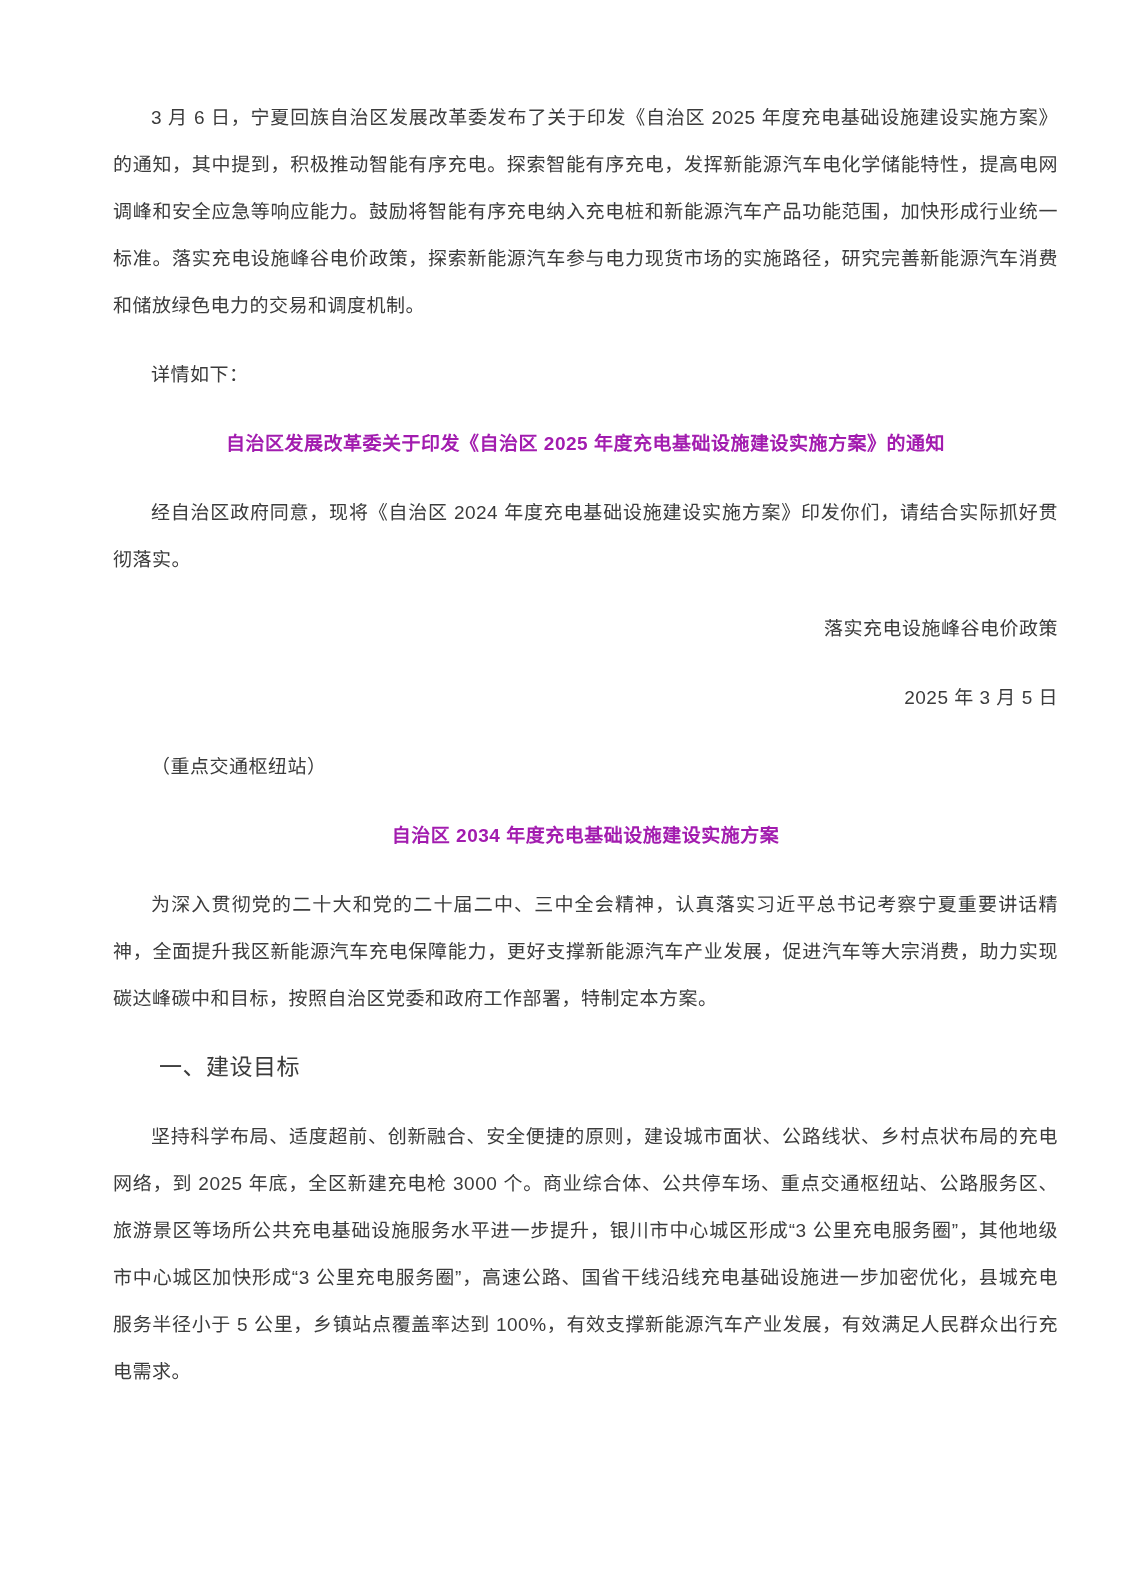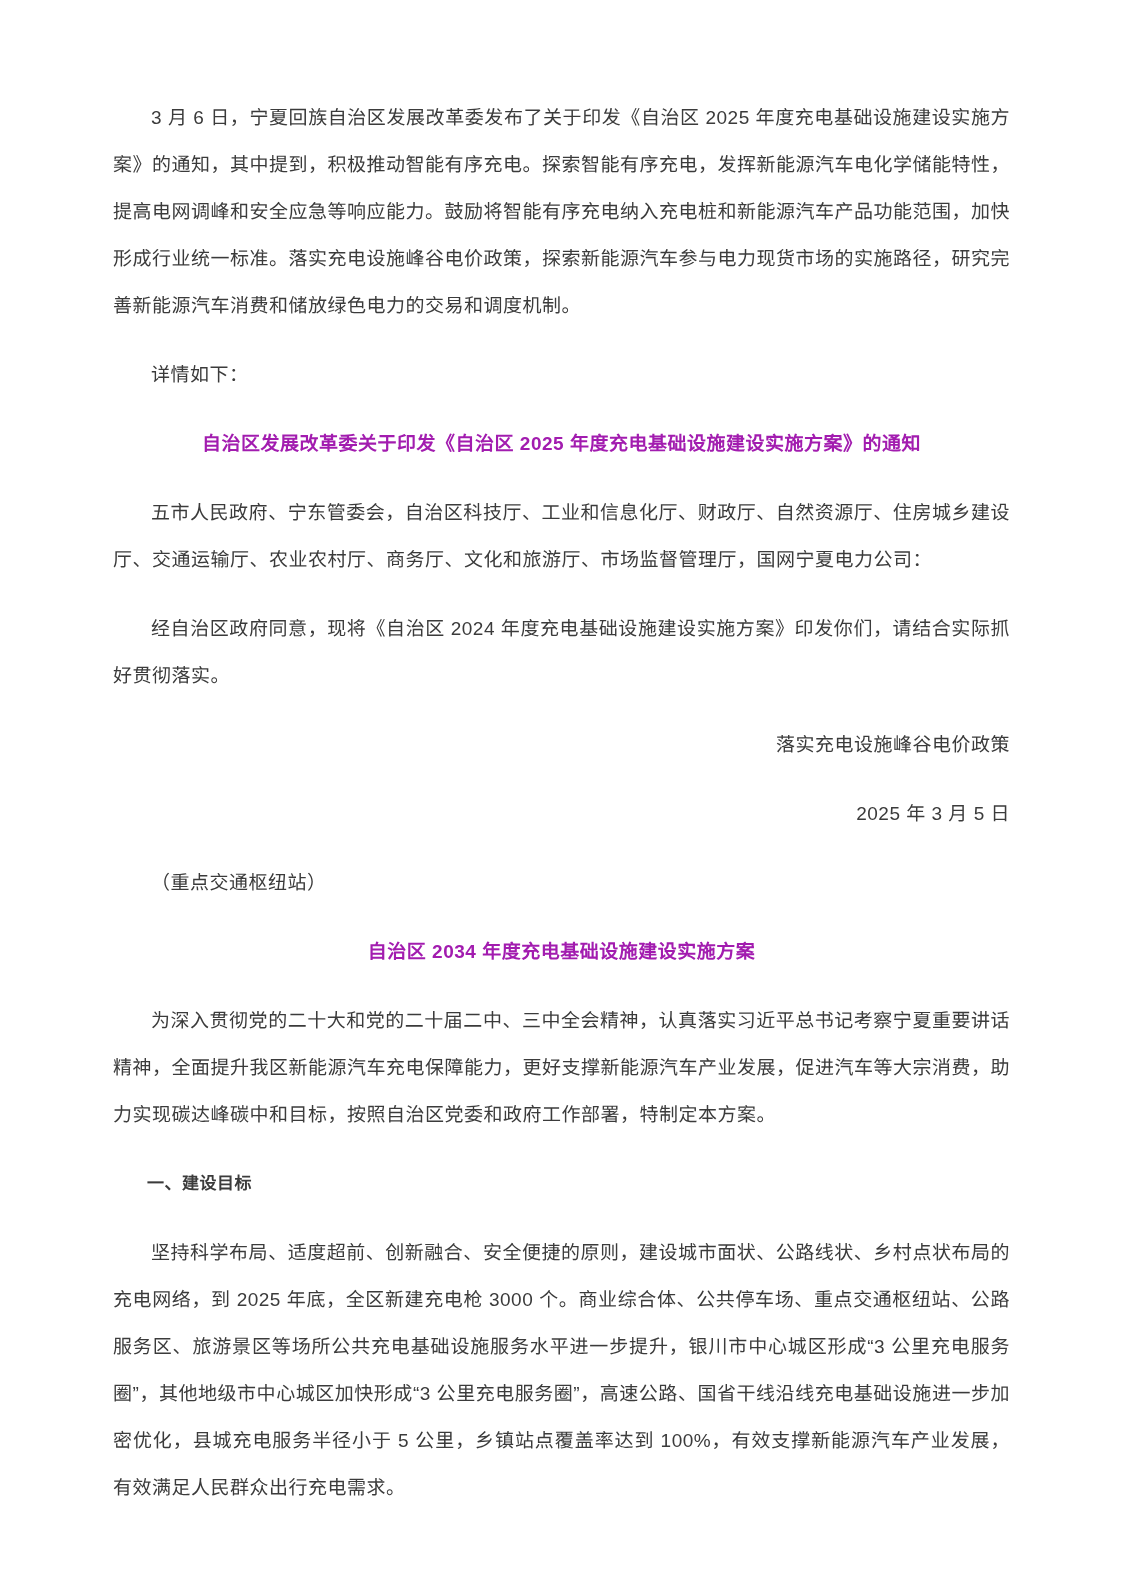--- a/index.html
+++ b/index.html
@@ -9,21 +9,21 @@
   }
   body {
     font-family: "Liberation Sans", "DejaVu Sans", sans-serif;
     color: #3b3b3b;
   }
   .page {
     position: relative;
     width: 1122px;
     height: 1587px;
     box-sizing: border-box;
-    padding: 94px 112px 40px 113px;
+    padding: 94px 64px 40px 113px;
     background: #ffffff;
     overflow: hidden;
   }
   .para {
     font-size: 19px;
     line-height: 47px;
     text-align: justify;
     text-indent: 2em;
     margin: 0 0 22px 0;
     letter-spacing: 0.5px;
@@ -47,40 +47,38 @@
   }
   .right-line {
     font-size: 19px;
     line-height: 47px;
     text-align: right;
     text-indent: 0;
     margin: 0 0 22px 0;
     letter-spacing: 0.5px;
   }
   .section-heading {
-    font-size: 17px;
+    font-size: 23px;
     line-height: 47px;
     text-indent: 2em;
     margin: 0 0 22px 0;
     letter-spacing: 0.5px;
-    font-weight: bold;
   }
 </style>
 </head>
 <body>
 
 <div class="page">
 
   <p class="para">3 月 6 日，宁夏回族自治区发展改革委发布了关于印发《自治区 2025 年度充电基础设施建设实施方案》的通知，其中提到，积极推动智能有序充电。探索智能有序充电，发挥新能源汽车电化学储能特性，提高电网调峰和安全应急等响应能力。鼓励将智能有序充电纳入充电桩和新能源汽车产品功能范围，加快形成行业统一标准。落实充电设施峰谷电价政策，探索新能源汽车参与电力现货市场的实施路径，研究完善新能源汽车消费和储放绿色电力的交易和调度机制。</p>
 
   <p class="label-line">详情如下：</p>
 
   <h1 class="doc-heading">自治区发展改革委关于印发《自治区 2025 年度充电基础设施建设实施方案》的通知</h1>
 
-  <p class="para">五市人民政府、宁东管委会，自治区科技厅、工业和信息化厅、财政厅、自然资源厅、住房城乡建设厅、交通运输厅、农业农村厅、商务厅、文化和旅游厅、市场监督管理厅，国网宁夏电力公司：</p>
 
   <p class="para">经自治区政府同意，现将《自治区 2024 年度充电基础设施建设实施方案》印发你们，请结合实际抓好贯彻落实。</p>
 
   <p class="right-line">落实充电设施峰谷电价政策</p>
 
   <p class="right-line">2025 年 3 月 5 日</p>
 
   <p class="label-line">（重点交通枢纽站）</p>
 
   <h2 class="doc-heading">自治区 2034 年度充电基础设施建设实施方案</h2>

